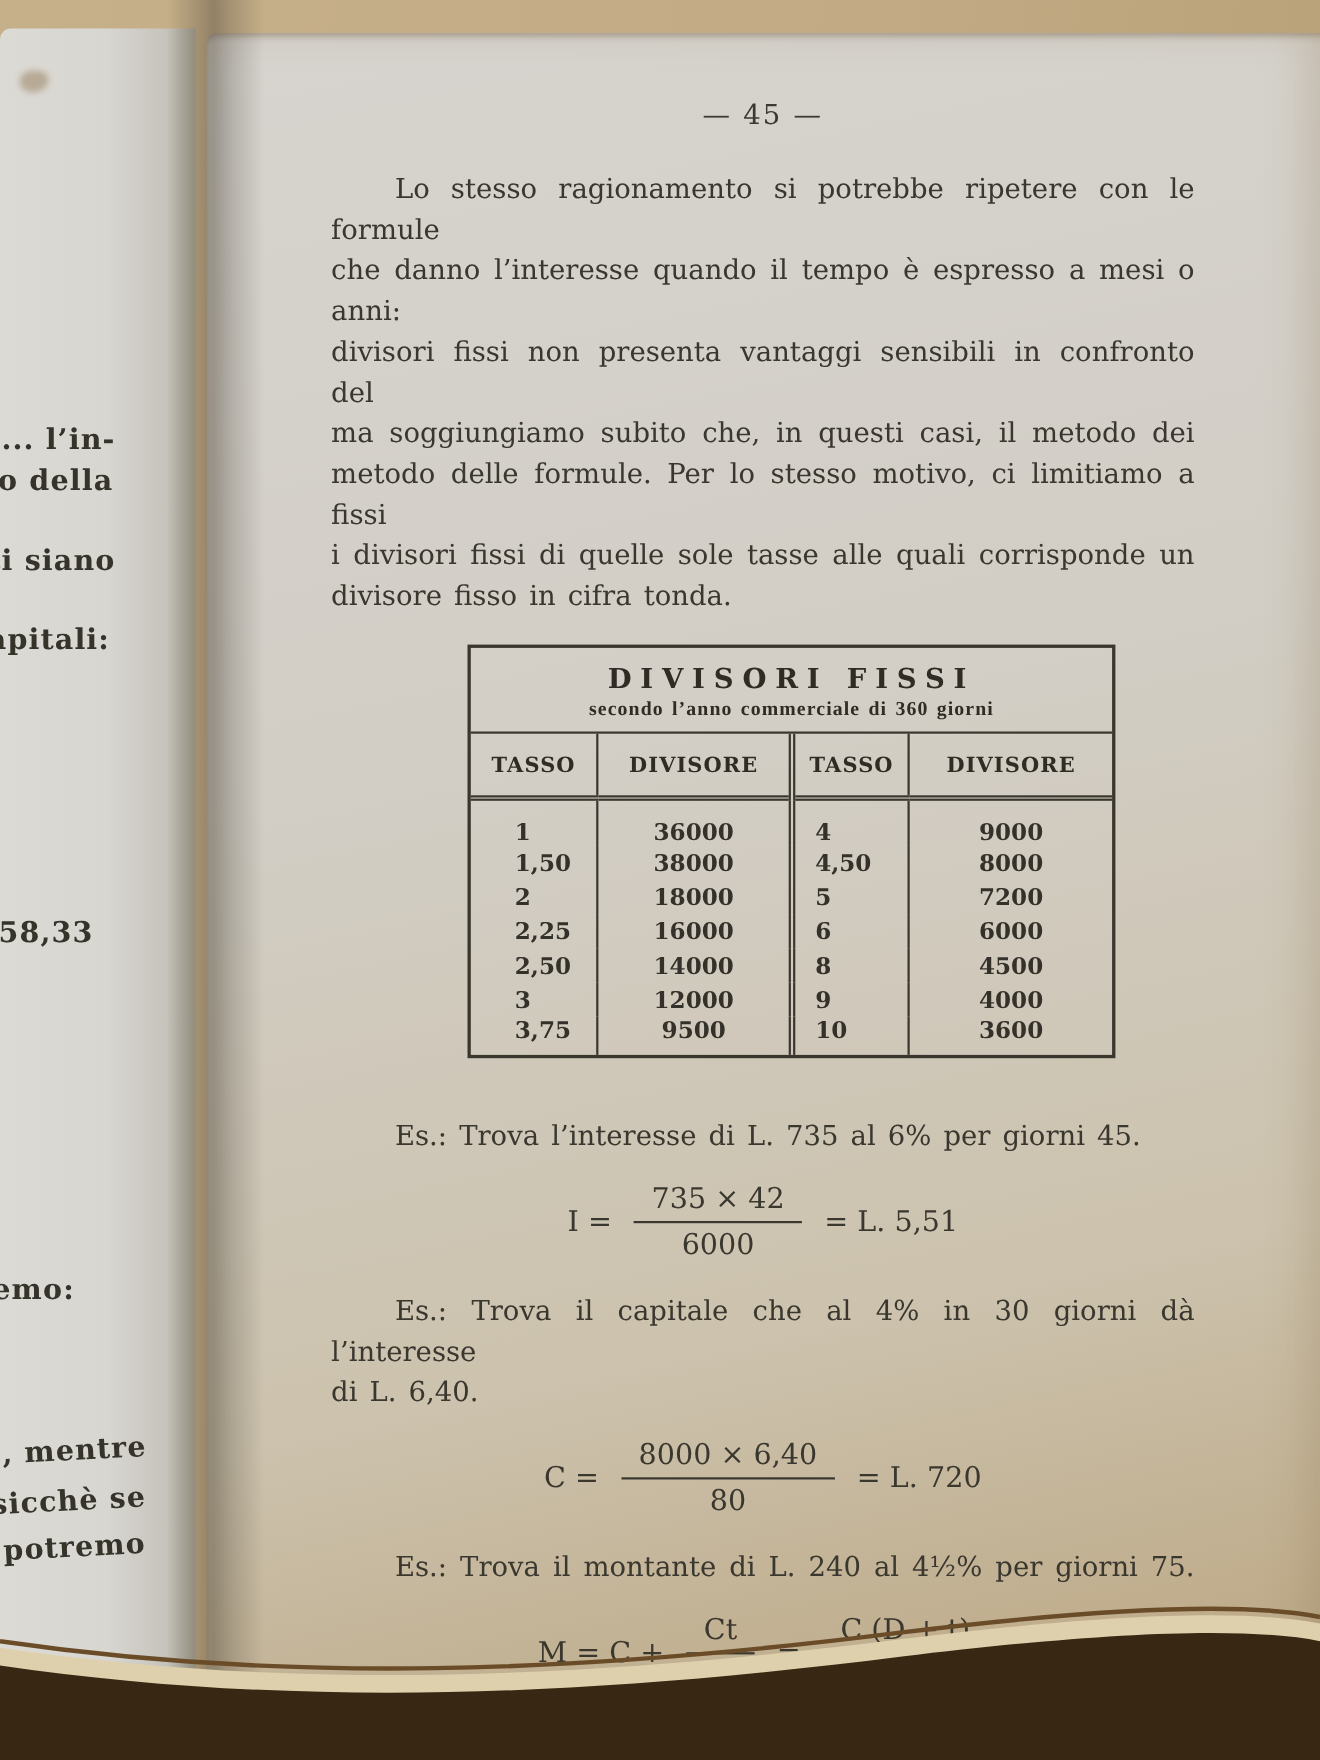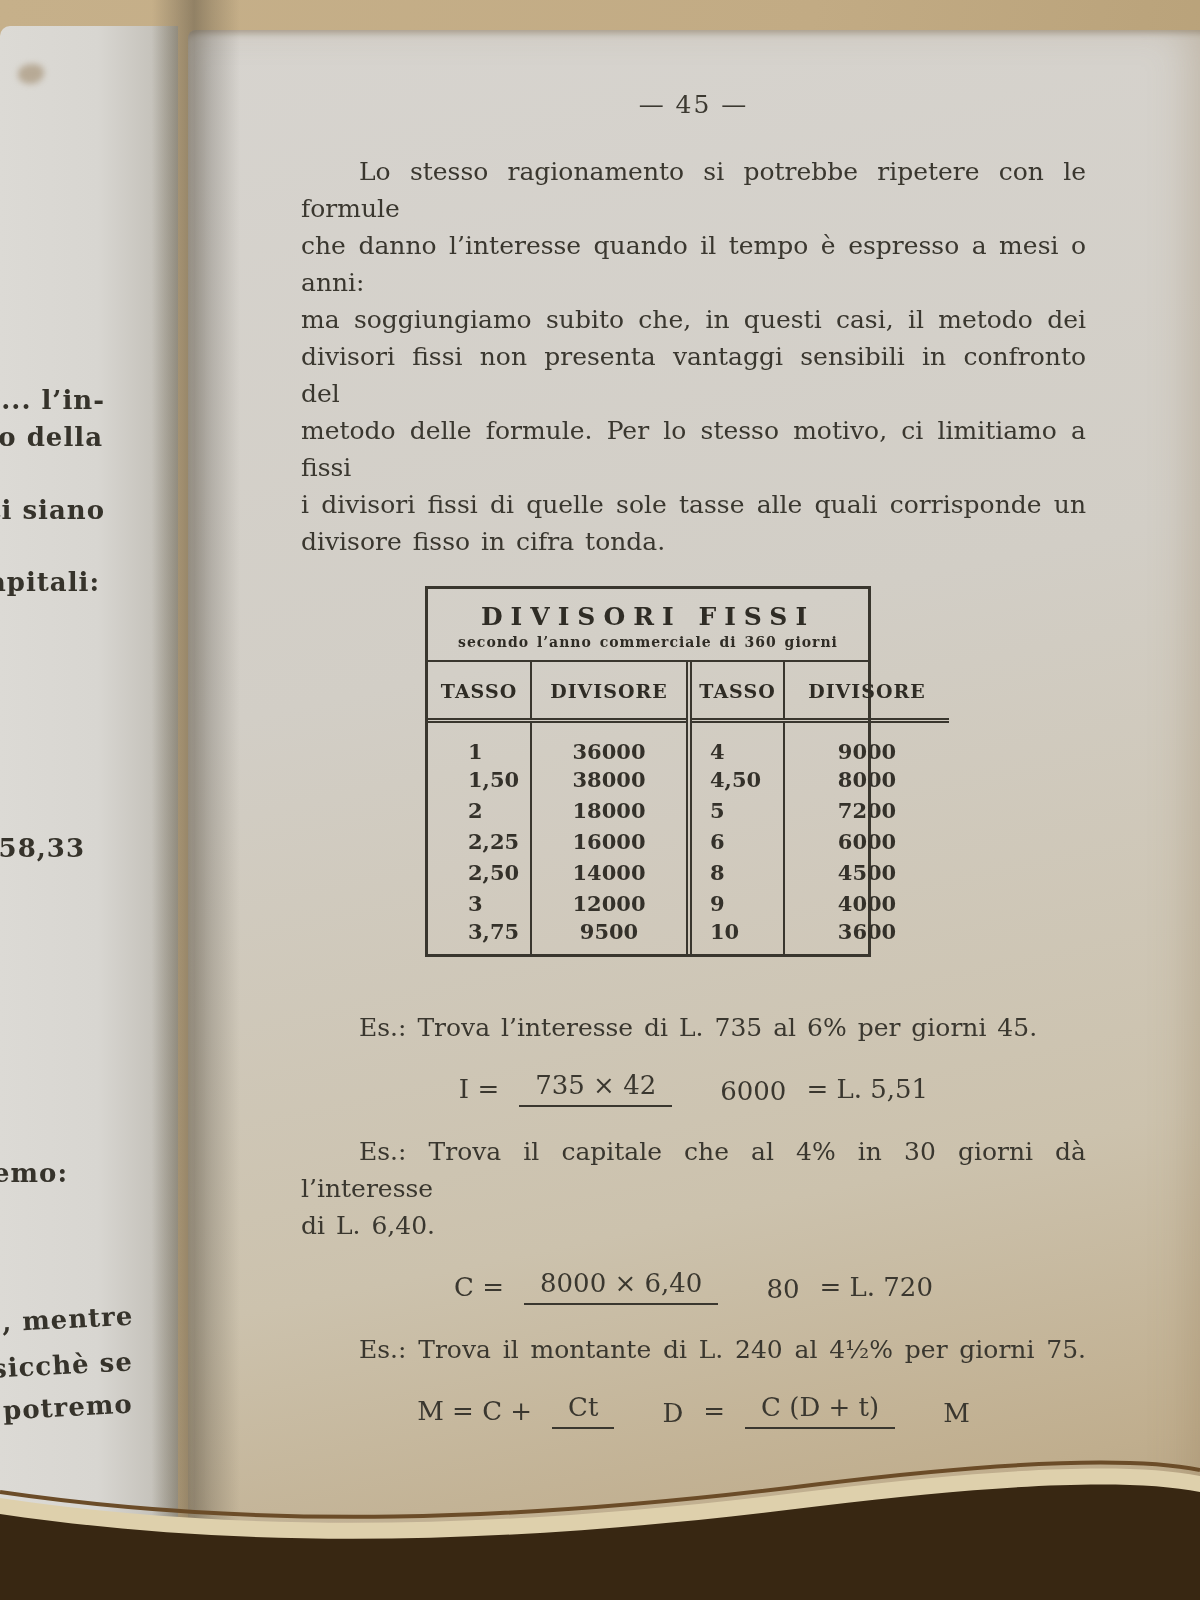--- a/index.html
+++ b/index.html
@@ -47,26 +47,26 @@
 
   .page-number { text-align:center; font-size:25px; letter-spacing:2px; color:#3c3931; margin-bottom:34px; }
 
   .para { font-size:25px; line-height:37px; color:#3a372f; word-spacing:3px; }
   .para .line { text-align:justify; text-align-last:justify; }
   .para .line.first { text-indent:58px; }
   .para .line.last { text-align-last:left; }
 
   
   .dtable {
-    width:446px; margin:26px 0 0 124px;
+    width:589px; margin:26px 0 0 124px;
     border:3px solid #39362e; background:rgba(255,255,255,0.03);
   }
   .dtable-head { text-align:center; padding:13px 6px 10px; border-bottom:2px solid #39362e; }
   .dtable-title { font-size:25px; font-weight:700; letter-spacing:8px; color:#2f2c25; }
-  .dtable-subtitle { font-size:14px; font-weight:700; color:#2f2c25; margin-top:3px; letter-spacing:1px; word-spacing:2px; }
+  .dtable-subtitle { font-size:18px; font-weight:700; color:#2f2c25; margin-top:3px; letter-spacing:1px; word-spacing:2px;font-family:Liberation Serif, serif; }
   table.divisori { border-collapse:collapse; width:100%; table-layout:fixed; }
   table.divisori col.c1 { width:103px; } table.divisori col.c2 { width:158px; }
   table.divisori col.c3 { width:95px; }  table.divisori col.c4 { width:165px; }
   table.divisori th {
     font-size:19px; font-weight:700; letter-spacing:1px; color:#2f2c25;
     padding:18px 0 16px; text-align:center; border-bottom:5px double #39362e;
   }
   table.divisori td { font-size:21px; font-weight:700; color:#34312a; height:31px; }
   table.divisori .sep  { border-left:2px solid #39362e; }
   table.divisori .dsep { border-left:6px double #39362e; }
@@ -81,21 +81,21 @@
   .ex .l1 { text-indent:58px; }
   .ex .just { text-align:justify; text-align-last:justify; }
   .ex1 { margin-top:52px; }
   .ex2 { margin-top:26px; }
   .ex3 { margin-top:26px; }
 
   .formula {
     display:flex; align-items:center; justify-content:center;
     gap:20px; font-size:26px; color:#3a372f; margin:24px 0 26px;
   }
-  .frac { display:inline-flex; flex-direction:row; align-items:center; text-align:center;gap:48px; }
+  .frac { display:inline-flex; flex-direction:column; align-items:center; text-align:center; }
   .frac .num { display:block; padding:0 16px 5px; border-bottom:2px solid #3a372f; }
   .frac .den { display:block; padding-top:5px; }
 
   
   .bottom-edge { position:absolute; left:0; bottom:0; width:1200px; height:150px; z-index:5; }
 </style>
 </head>
 <body>
 
 <div class="left-page">
@@ -114,22 +114,22 @@
 <div class="gutter"></div>
 
 <div class="main-page">
   <div class="content">
 
     <div class="page-number">— 45 —</div>
 
     <div class="para">
       <div class="line first">Lo stesso ragionamento si potrebbe ripetere con le formule</div>
       <div class="line">che danno l’interesse quando il tempo è espresso a mesi o anni:</div>
+      <div class="line">divisori fissi non presenta vantaggi sensibili in confronto del</div>
       <div class="line">ma soggiungiamo subito che, in questi casi, il metodo dei</div>
-      <div class="line">divisori fissi non presenta vantaggi sensibili in confronto del</div>
       <div class="line">metodo delle formule. Per lo stesso motivo, ci limitiamo a fissi</div>
       <div class="line">i divisori fissi di quelle sole tasse alle quali corrisponde un</div>
       <div class="line last">divisore fisso in cifra tonda.</div>
     </div>
 
     <div class="dtable">
       <div class="dtable-head">
         <div class="dtable-title">DIVISORI FISSI</div>
         <div class="dtable-subtitle">secondo l’anno commerciale di 360 giorni</div>
       </div>

